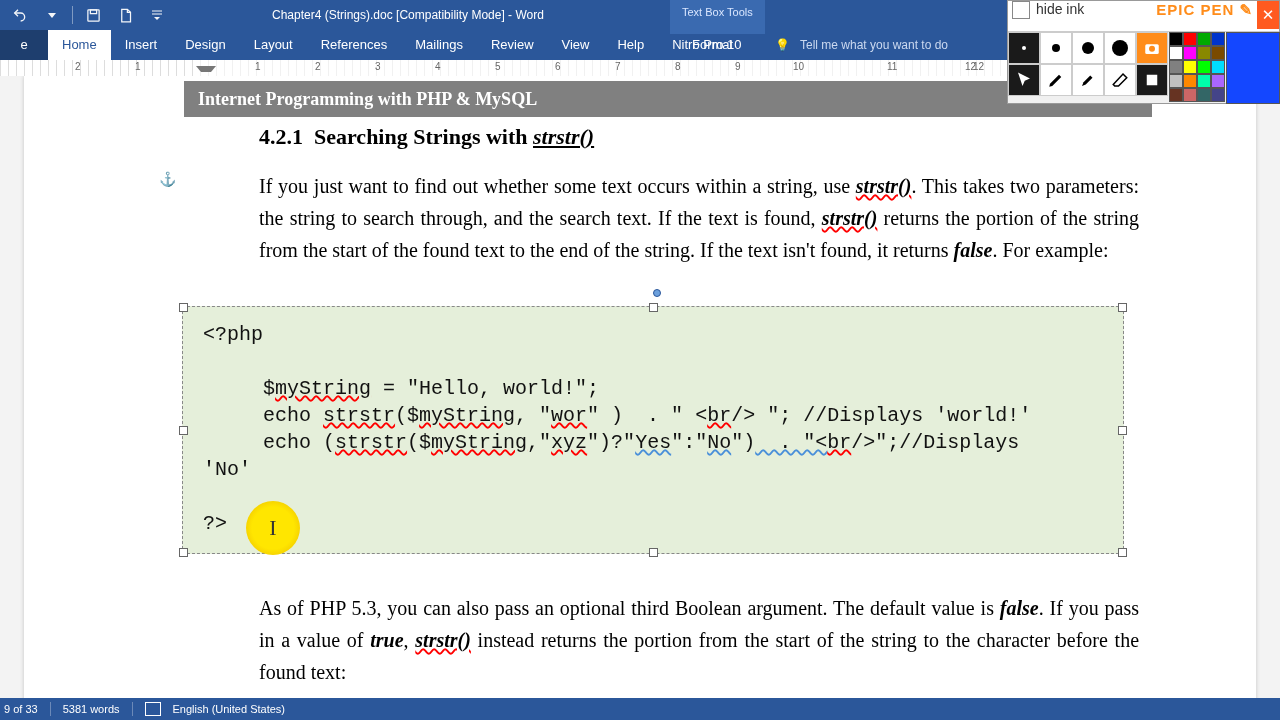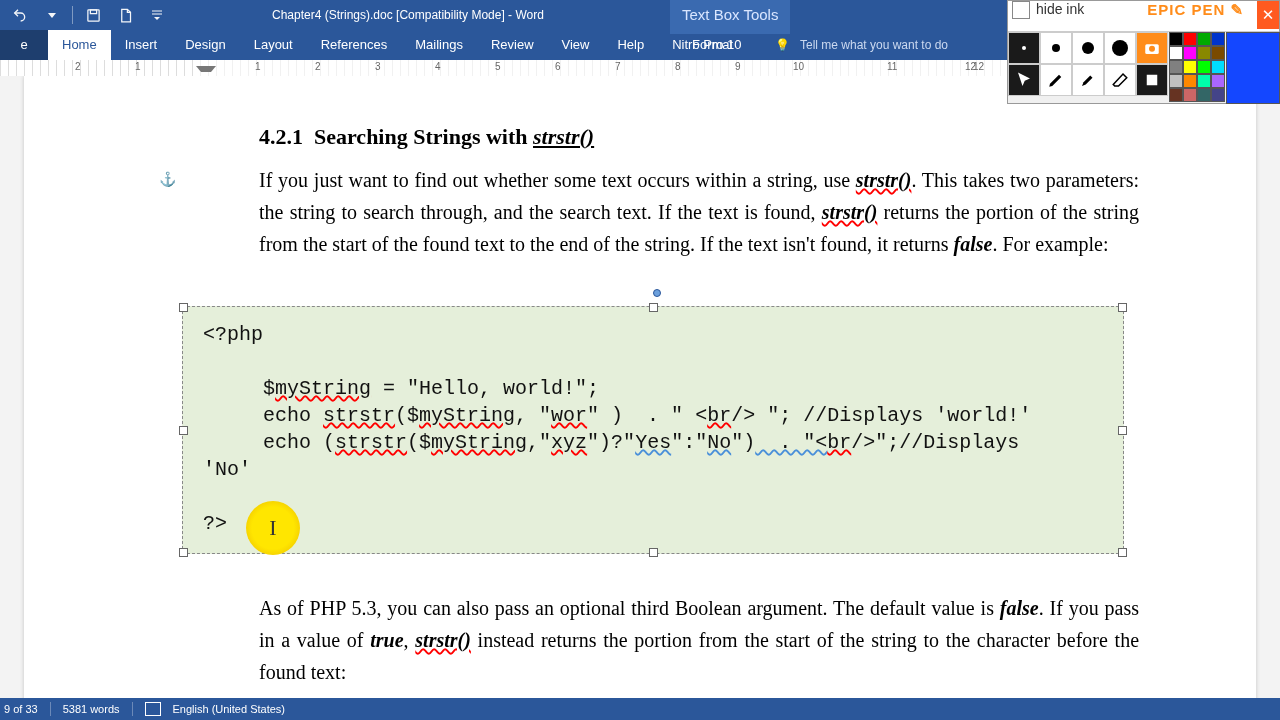--- a/index.html
+++ b/index.html
@@ -1,21 +1,21 @@
 <!DOCTYPE html>
 <html><head>
 <meta charset="utf-8">
 <style>
 html,body{margin:0;padding:0;font-family:"Segoe UI",Tahoma,sans-serif;font-size:12px;background:#fff;overflow:hidden;width:1280px;height:720px}
 .titlebar{height:30px;background:#2b579a;color:#fff;display:flex;position:relative}
 .qat{display:flex;align-items:center;gap:8px;padding-left:8px}
 .qat-btn{width:24px;height:24px;display:flex;align-items:center;justify-content:center;color:#fff;opacity:.95}
 .qat-sep{width:1px;height:18px;background:rgba(255,255,255,.4)}
 .doc-title{position:absolute;left:272px;top:0;height:30px;display:flex;align-items:center;font-size:12px;color:#fff}
-.ctx-tab{position:absolute;left:670px;top:0;height:28px;background:#3a6ab0;color:#d9e6ff;padding:6px 12px 0;font-size:15px}
+.ctx-tab{position:absolute;left:670px;top:0;height:28px;background:#3a6ab0;color:#d9e6ff;padding:6px 12px 0;font-size:11px}
 .ribbon{height:30px;background:#2b579a;display:flex;align-items:flex-end}
 .tab{padding:0 14px;height:30px;line-height:30px;color:#fff;font-size:13px}
 .tab.active{background:#fff;color:#2b579a}
 .tab-file{background:#1e3e6e;color:#fff;width:20px;text-align:center}
 .tabfmt{position:absolute;left:678px;top:30px;height:30px;line-height:30px;color:#fff;font-size:13px;padding:0 14px;z-index:3}
 .tellme{position:absolute;left:775px;top:30px;height:30px;display:flex;align-items:center;color:#cbd9f0;font-size:12px;z-index:3}
 .bulb{margin-right:10px}
 .ruler{height:16px;background:#fff;border-bottom:1px solid #ccc;position:relative;overflow:hidden}
 .ruler:before{content:"";position:absolute;left:0;right:0;top:0;bottom:0;background:repeating-linear-gradient(90deg,#ddd 0,#ddd 1px,transparent 1px,transparent 8px)}
 .ruler-nums{position:absolute;top:0;left:20px;right:0;height:16px;color:#666;font-size:10px}
@@ -24,21 +24,21 @@
 .indent-marker{position:absolute;left:196px;top:6px;width:10px;height:8px;border-left:5px solid transparent;border-right:5px solid transparent;border-top:6px solid #777}
 .doc-area{position:absolute;top:76px;left:0;right:0;bottom:22px;background:#f3f3f3;overflow:hidden}
 .page{position:absolute;left:24px;top:0;width:1232px;background:#fff;height:1200px;box-shadow:0 0 4px rgba(0,0,0,.2)}
 .header-banner{position:absolute;top:5px;left:160px;width:940px;height:36px;background:#808080;display:flex;align-items:center;justify-content:space-between;padding:0 14px;color:#fff;font-family:Georgia,serif;font-size:18px;font-weight:bold}
 .header-banner .rtitle{font-size:16px}
 .anchor-icon{position:absolute;left:135px;top:95px;color:#6ca0dc;font-size:14px}
 .body-text{position:absolute;left:235px;width:880px;font-family:"Times New Roman",serif;color:#000}
 .h421{top:48px;font-size:22px;font-weight:bold}
 .h421 .fn{font-style:italic;text-decoration:underline}
 .para{font-size:20px;line-height:32px;text-align:justify}
-.p1{top:88px}
+.p1{top:94px}
 .para .fn{font-style:italic;font-weight:bold;text-decoration:underline red wavy}
 .para .fn2{font-style:italic;font-weight:bold}
 .codebox{position:absolute;left:158px;top:230px;width:940px;height:246px;background:#e5efda;border:1px dashed #888}
 .codebox .handle{position:absolute;width:7px;height:7px;background:#fff;border:1px solid #666}
 .codebox .h-tl{left:-4px;top:-4px}.codebox .h-tr{right:-4px;top:-4px}.codebox .h-bl{left:-4px;bottom:-4px}.codebox .h-br{right:-4px;bottom:-4px}
 .codebox .h-tm{left:50%;top:-4px;margin-left:-4px}.codebox .h-bm{left:50%;bottom:-4px;margin-left:-4px}
 .codebox .h-ml{left:-4px;top:50%;margin-top:-4px}.codebox .h-mr{right:-4px;top:50%;margin-top:-4px}
 .rotate-handle{position:absolute;left:50%;top:-18px;width:6px;height:6px;border-radius:50%;background:#6ca0dc;border:1px solid #2b579a}
 .code{position:absolute;left:20px;top:14px;font-family:"Courier New",monospace;font-size:20px;line-height:27px;white-space:pre;color:#111}
 .code .wavy{text-decoration:underline red wavy}
@@ -46,21 +46,21 @@
 .highlight{position:absolute;left:222px;top:425px;width:54px;height:54px;border-radius:50%;background:radial-gradient(circle,#ffe600 0%,#ffe600 55%,#f7d500 70%,rgba(255,230,0,0) 100%);display:flex;align-items:center;justify-content:center;font-family:"Times New Roman",serif;font-size:22px;color:#333;z-index:5}
 .p2{top:516px}
 .statusbar{position:absolute;left:0;right:0;bottom:0;height:22px;background:#2b579a;color:#fff;display:flex;align-items:center;font-size:11px;gap:12px;padding-left:4px}
 .statusbar .sep{width:1px;height:14px;background:rgba(255,255,255,.3)}
 .lang-icon{width:14px;height:12px;border:1px solid #fff;display:inline-block;position:relative}
 
 .epic-panel{position:absolute;right:0;top:0;width:271px;height:102px;background:#f0f0f0;border:1px solid #999;z-index:100}
 .epic-top{height:30px;display:flex;align-items:flex-start;background:#fff;border-bottom:1px solid #ccc}
 .hide-ink-cb{width:16px;height:16px;border:1px solid #888;margin:0 6px 0 4px;background:#fff}
 .hide-ink-lbl{font-size:14px;color:#333;flex:1}
-.epic-logo{font-size:15px;font-weight:bold;color:#ff8c1a;letter-spacing:1px;padding-right:13px}
+.epic-logo{font-size:15px;font-weight:bold;color:#ff8c1a;letter-spacing:1px;padding-right:4px}
 .epic-logo .pen{color:#ff8c1a}
 .epic-close{width:22px;height:28px;background:#ff5a1f;color:#fff;font-size:15px;display:flex;align-items:center;justify-content:center}
 .epic-tools{position:absolute;left:0;top:31px;width:160px;height:70px;display:grid;grid-template-columns:repeat(5,32px);grid-template-rows:32px 32px}
 .tool{border:1px solid #ccc;background:#fff;display:flex;align-items:center;justify-content:center;font-size:16px}
 .tool svg{width:18px;height:18px}
 .tool.sel{background:#ff8c1a}
 .tool.dark{background:#1a1a1a;color:#fff}
 .swatches{position:absolute;left:161px;top:31px;width:56px;height:70px;display:grid;grid-template-columns:repeat(4,14px);grid-template-rows:repeat(5,14px)}
 .sw{border:1px solid #555}
 .bigcolor{position:absolute;left:218px;top:31px;width:52px;height:70px;background:#1447ff;border:1px solid #555}
@@ -143,20 +143,24 @@
     <span style="left:773px">10</span>
     <span style="left:867px">11</span>
     <span style="left:945px">12</span>
     <span style="left:953px">12</span>
   </div>
   <div class="indent-marker"></div>
 </div>
 
 <div class="doc-area">
   <div class="page">
+    <div class="header-banner">
+      <span>Internet Programming with PHP &amp; MySQL</span>
+      <span class="rtitle">ASIA EURO UI</span>
+    </div>
     <div class="anchor-icon">⚓</div>
 
     <div class="body-text h421">
       <span>4.2.1</span>&nbsp;&nbsp;<span>Searching Strings with</span> <span class="fn">strstr()</span>
     </div>
 
     <div class="body-text para p1">
       <span>If you just want to find out whether some text occurs within a string, use </span><span class="fn">strstr()</span><span>. This takes two parameters: the string to search through, and the search text. If the text is found, </span><span class="fn">strstr()</span><span> returns the portion of the string from the start of the found text to the end of the string. If the text isn't found, it returns </span><span class="fn2">false</span><span>. For example:</span>
     </div>
 

